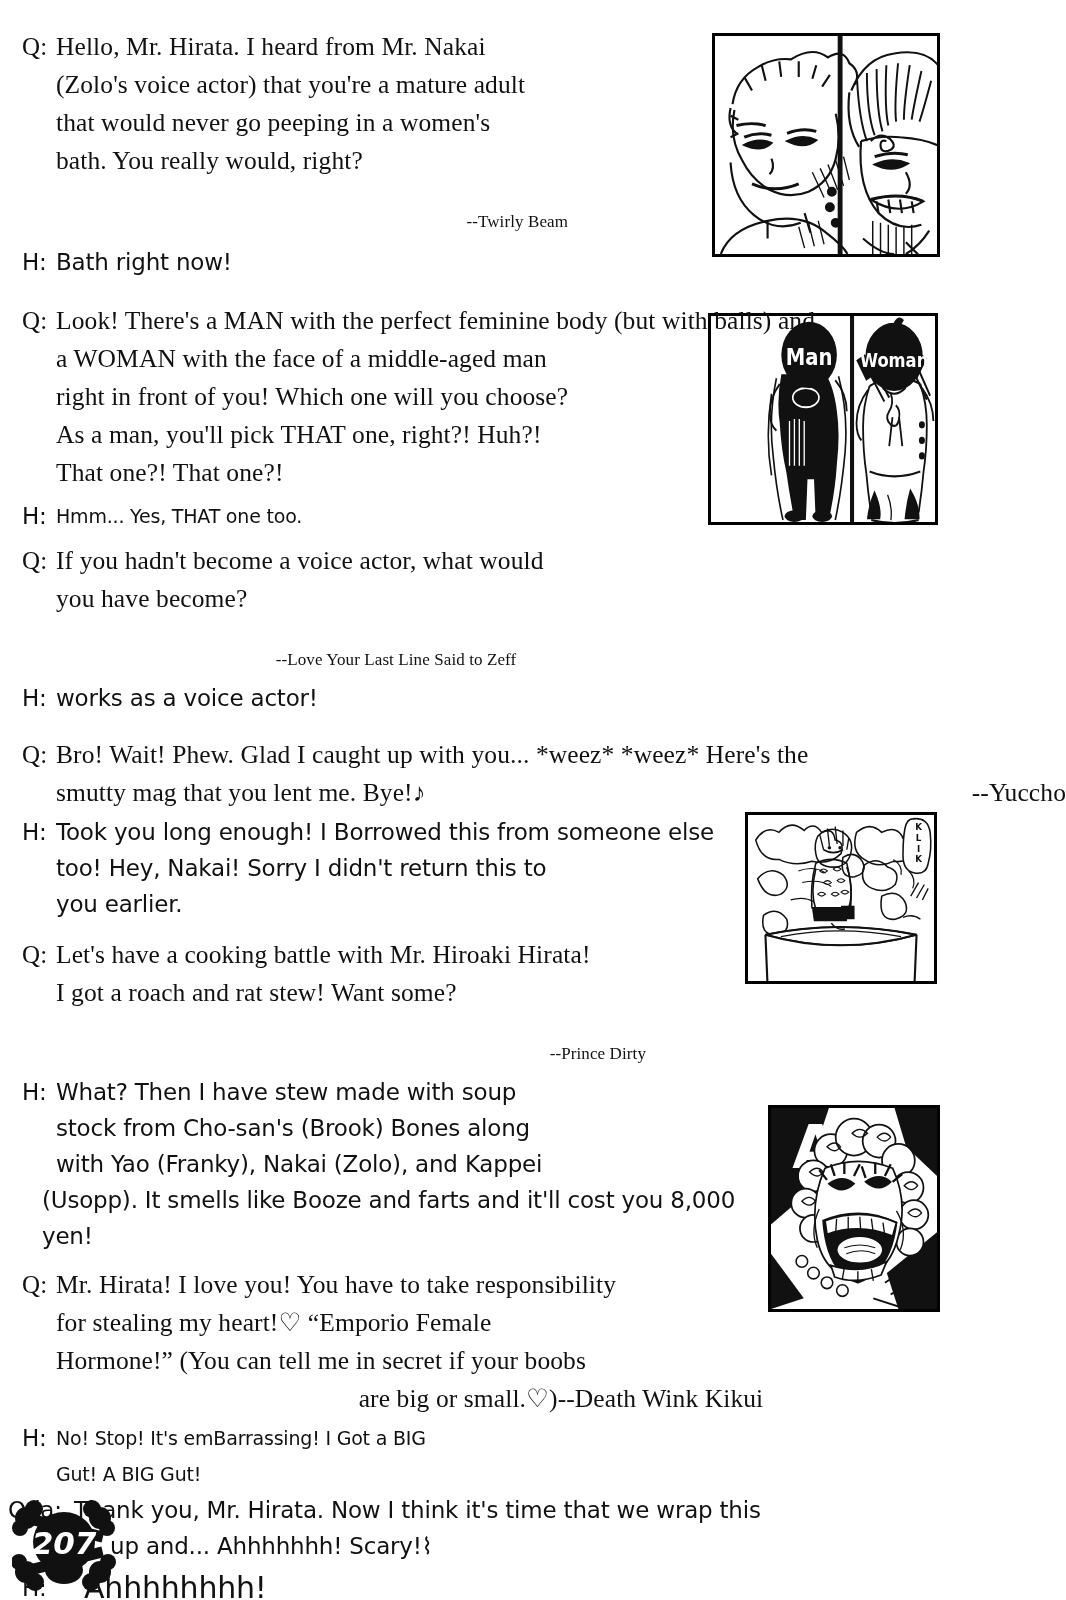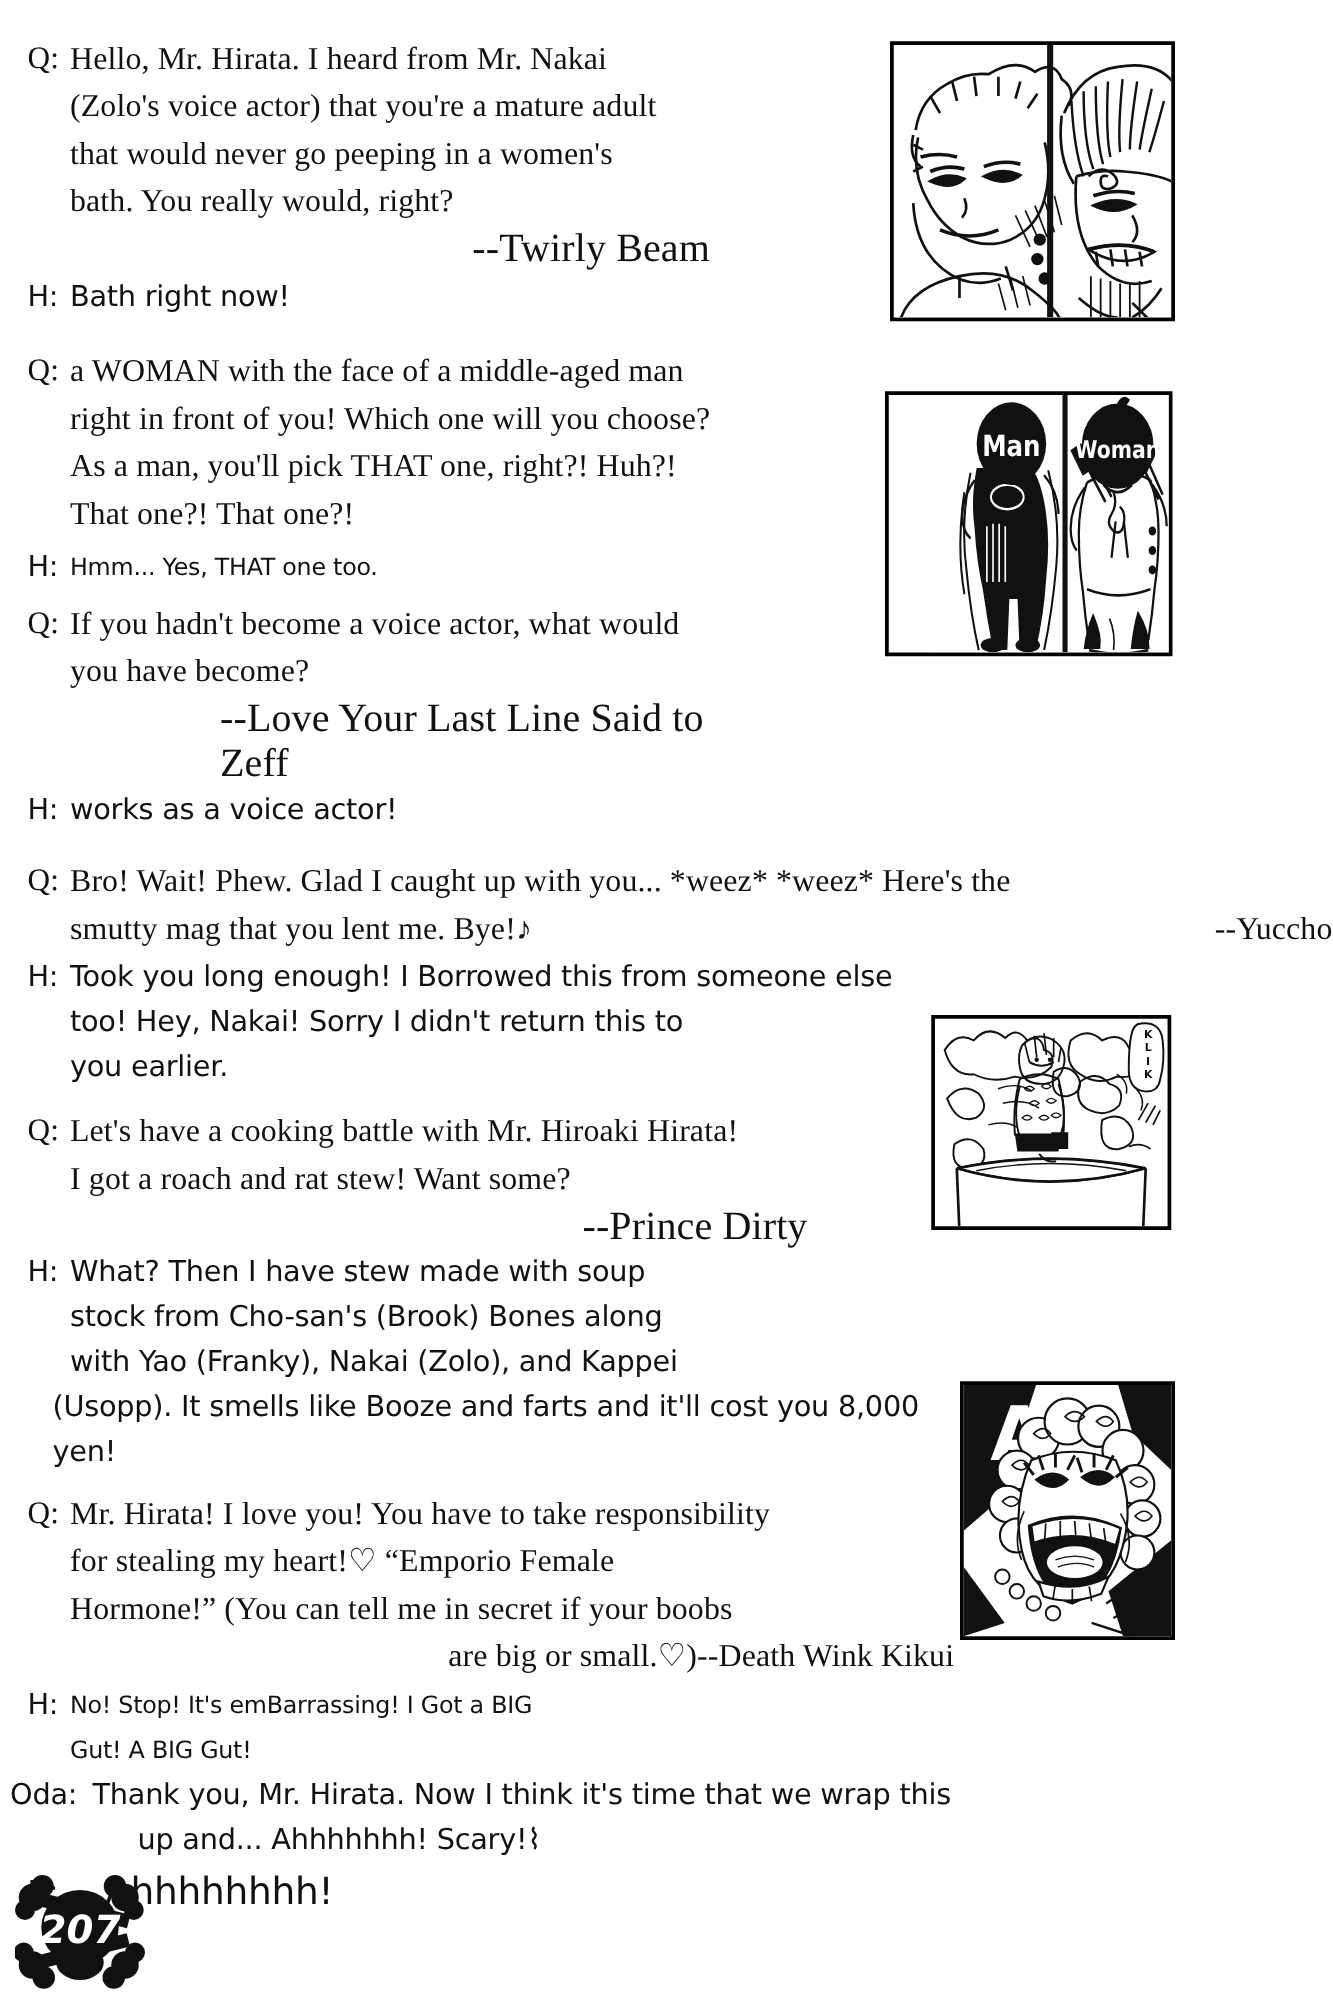--- a/index.html
+++ b/index.html
@@ -77,22 +77,23 @@
     font-weight: 500;
   }
   .h .speaker, .oda .speaker {
     font-family: "DejaVu Sans", sans-serif;
     font-weight: 500;
   }
 
   .attribution {
     text-align: right;
     font-family: "Liberation Serif", serif;
-    font-size: 32px;
+    font-size: 17px;
     line-height: 36px;
+    margin-top: 24px;
   }
 
   .line { display: block; }
 
   .emph-big {
     font-size: 19px;
   }
 
   
   .panel {
@@ -427,40 +428,41 @@
     <div class="entry h" style="margin-top:4px;">
       <div class="speaker">H:</div>
       <div class="body-text">
         <span class="line">Bath right now!</span>
       </div>
     </div>
 
     <div class="entry q" style="margin-top:22px;">
       <div class="speaker">Q:</div>
       <div class="body-text">
+        <span class="line">Look! There's a MAN with the perfect feminine body (but with balls) and</span>
         <span class="line" style="display:block;max-width:560px;">a WOMAN with the face of a middle-aged man</span>
         <span class="line">right in front of you! Which one will you choose?</span>
         <span class="line">As a man, you'll pick THAT one, right?! Huh?!</span>
         <span class="line">That one?! That one?!</span>
       </div>
     </div>
 
     <div class="entry h" style="margin-top:6px;">
       <div class="speaker">H:</div>
       <div class="body-text">
         <span class="line emph-big">Hmm... Yes, THAT one too.</span>
       </div>
     </div>
 
     <div class="entry q" style="margin-top:8px;">
       <div class="speaker">Q:</div>
       <div class="body-text" style="max-width:560px;">
         <span class="line">If you hadn't become a voice actor, what would</span>
         <span class="line">you have become?</span>
-        <span class="line attribution" style="text-align:left;padding-left:120px;">--Love Your Last Line Said to Zeff</span>
+        <span class="line attribution" style="text-align:center;padding-left:120px;">--Love Your Last Line Said to Zeff</span>
       </div>
     </div>
 
     <div class="entry h" style="margin-top:2px;">
       <div class="speaker">H:</div>
       <div class="body-text">
         <span class="line">works as a voice actor!</span>
       </div>
     </div>
 

